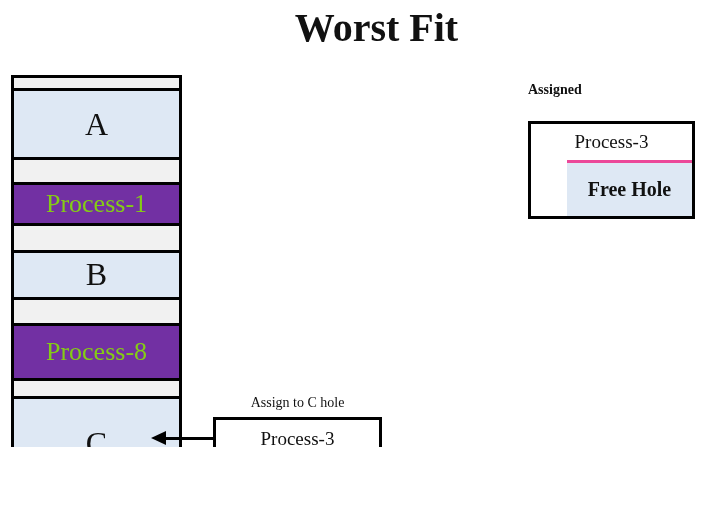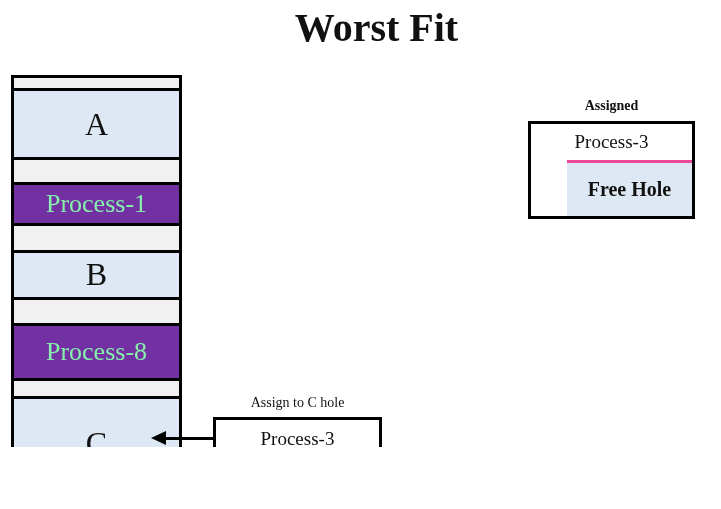--- a/index.html
+++ b/index.html
@@ -43,29 +43,28 @@
   .segment {
     display: flex;
     align-items: center;
     justify-content: center;
     min-height: 0;
   }
   .segment.strip   { background: #f1f1f1; }
   .segment.free    { background: #dee8f4; }
   .segment.process { background: #7230a3; }
   .segment.free span    { font-size: 32px; color: #111111; }
-  .segment.process span { font-size: 26px; color: #86efac; }
+  .segment.process span { font-size: 26px; color: #84cc16; }
 
   
   .legend-title {
     position: absolute;
     left: 528px;
-    top: 98px;
+    top: 82px;
     width: 167px;
-    text-align: center;
     font-size: 14px;
     font-weight: bold;
   }
   .legend-box {
     position: absolute;
     left: 528px;
     top: 121px;
     width: 167px;
     border: 3px solid #000000;
     box-sizing: border-box;

